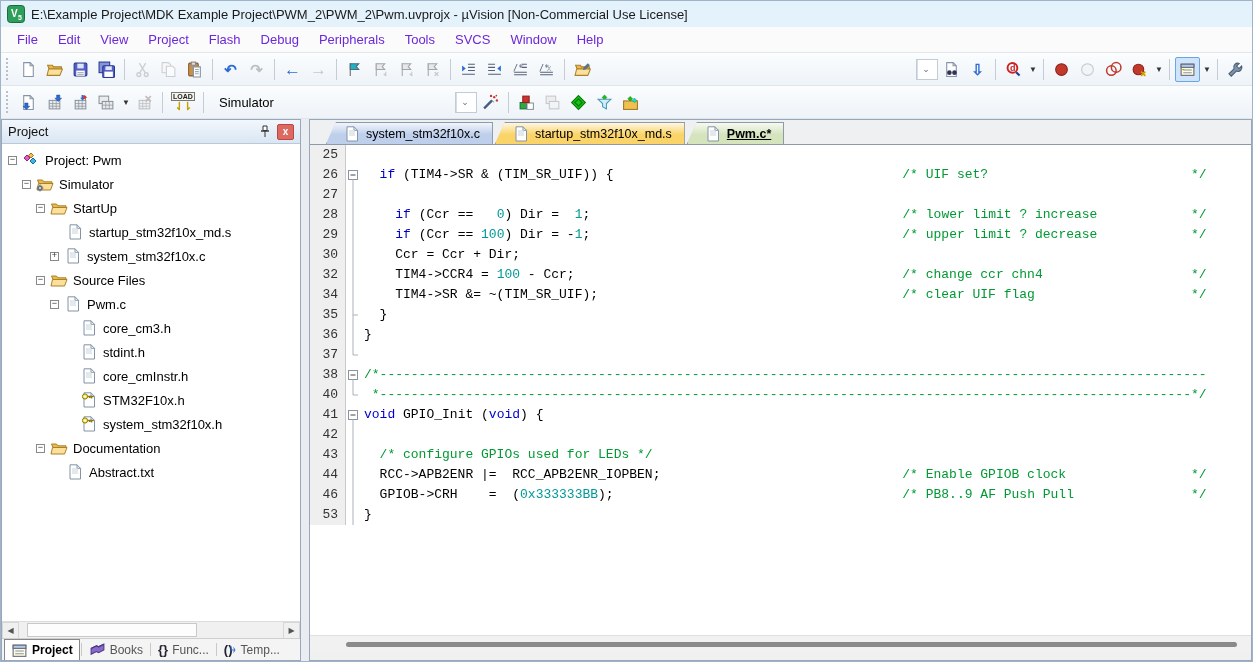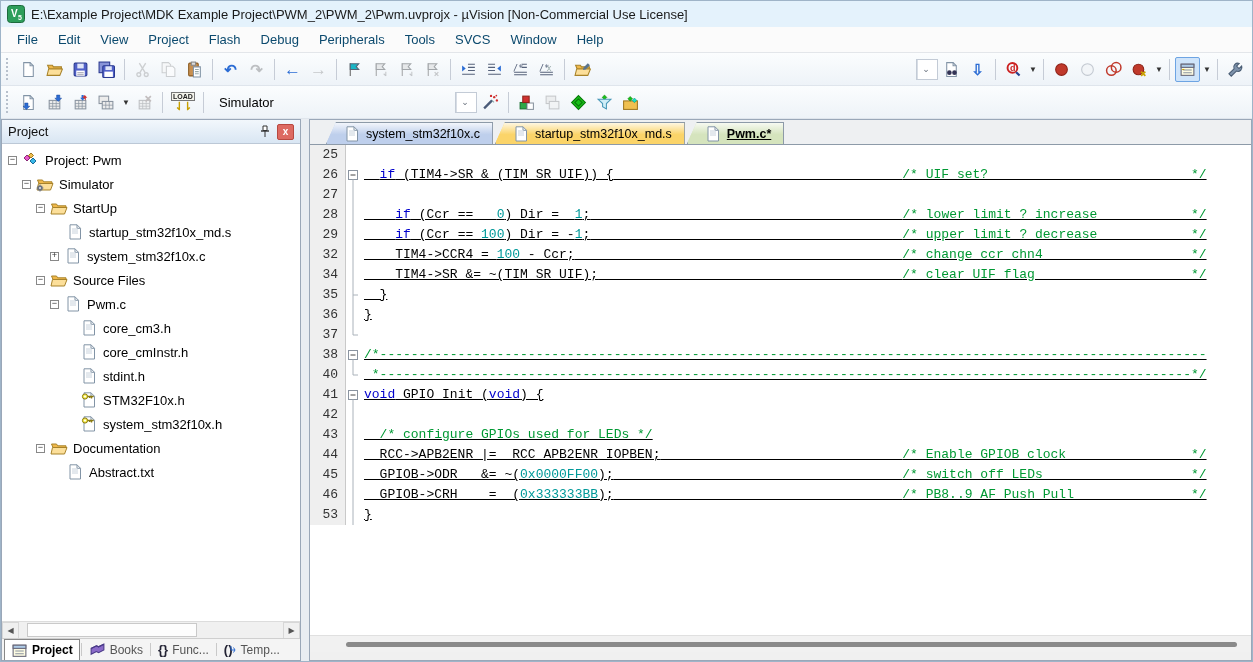--- a/index.html
+++ b/index.html
@@ -7,21 +7,21 @@
   body { font-family:"Liberation Sans", sans-serif; font-size:13px; background:#e9edf2; }
   .win { width:1253px; height:662px; display:flex; flex-direction:column; border:1px solid #9fb4c8; }
 
   
   .titlebar { height:26px; background:#e4f2fc; display:flex; align-items:center; padding:0 6px; gap:6px; flex:none; }
   .titletext { color:#1a1a1a; font-size:13px; white-space:nowrap; }
   .applogo { width:18px; height:18px; flex:none; }
 
   
   .menubar { height:26px; background:#fbfbfb; border-bottom:1px solid #e3e6ea; display:flex; align-items:center; padding:0 6px; flex:none; }
-  .menu-item { padding:3px 10px; color:#0c4a6e; cursor:default; }
+  .menu-item { padding:3px 10px; color:#6d28d9; cursor:default; }
 
   
   .toolbar { height:33px; background:linear-gradient(#fbfdfe,#eef3f8); border-bottom:1px solid #dfe5ec; display:flex; align-items:center; padding:0 4px; flex:none; gap:1px; }
   .grip { width:5px; height:22px; border-left:2px dotted #b7c0cc; margin:0 4px 0 1px; flex:none; }
   .tbtn { width:25px; height:25px; display:flex; align-items:center; justify-content:center; border:1px solid transparent; border-radius:2px; flex:none; }
   .tbtn.active { border-color:#6da4e3; background:#cfe4fa; }
   .tbtn.disabled { opacity:.55; filter:grayscale(75%); }
   .sep { width:1px; height:21px; background:#c6ccd6; margin:0 4px; flex:none; }
   .gi { font-size:15px; font-weight:bold; line-height:1; }
   .caret-down { font-size:8px; color:#333; margin-left:1px; width:10px; text-align:center; flex:none; }
@@ -59,21 +59,21 @@
   
   .editor { flex:1; display:flex; flex-direction:column; min-width:0; background:#fff; border:1px solid #9aa7b8; }
   .etabs { height:25px; background:#eef0f2; display:flex; align-items:flex-end; padding-left:16px; border-bottom:1px solid #8d9aa8; flex:none; }
   .etab { height:22px; display:flex; align-items:center; gap:5px; padding:0 12px 0 16px; margin-right:2px; border:1px solid #8d9aa8; border-bottom:none; clip-path:polygon(10px 0, 100% 0, 100% 100%, 0 100%); font-size:12.5px; color:#000; }
   .etab .etlabel { white-space:nowrap; }
   .etab.active .etlabel { font-weight:bold; text-decoration:underline; }
   .ecode { flex:1; overflow:hidden; font-family:"Liberation Mono", monospace; font-size:13px; line-height:20px; background:#fff; position:relative; }
   .cl { display:flex; height:20px; white-space:pre; }
   .ln { width:36px; flex:none; background:#efefef; color:#333; text-align:right; padding-right:7px; border-right:1px solid #c9c9c9; }
   .fold { width:14px; flex:none; background:#fff; position:relative; }
-  .ct { flex:1; padding-left:4px;text-decoration:underline; }
+  .ct { flex:1; padding-left:4px; }
   .cl.hl .ct { background:#def7de; }
   .tk { color:#0000cc; } .tp { color:#000; } .tn { color:#009999; } .tc { color:#009933; }
   .tq { border:2px solid #e81123; padding:0 12px 0 2px; margin:-2px 0; color:#009933; }
   .cursor { display:inline-block; width:1.5px; height:14px; background:#000; vertical-align:-2px; }
   .escroll { height:17px; background:#f1f1f1; border-top:1px solid #e0e0e0; position:relative; flex:none; }
   .escroll .ethumb { position:absolute; left:36px; right:14px; top:6px; height:5px; background:#8a8a8a; border-radius:3px; }
   .estrip { flex:none; height:8px; background:#f0f0f0; }
 </style>
 </head>
 <body>
@@ -510,35 +510,35 @@
             <span class="tspace"></span>
             <span class="tspace"></span>
             <span class="tspace"></span>
             <span class="tspace" style="width:6px"></span>
             <span style="width:16px;flex:none"></span>
             <span class="ticon"><svg width="18" height="16" viewBox="0 0 18 16">
                 <path d="M4 .8h7l3.5 3.5V15H4z" fill="#fff" stroke="#8294a6"></path>
                 <path d="M11 .8v3.5h3.5" fill="none" stroke="#8294a6"></path>
                 <path d="M6 5h6M6 7h6M6 9h6" stroke="#c8d2dc"></path>
               </svg></span>
+            <span class="tlabel">stdint.h</span>
+          </div>
+          <div class="trow">
+            <span class="tspace"></span>
+            <span class="tspace"></span>
+            <span class="tspace"></span>
+            <span class="tspace"></span>
+            <span class="tspace" style="width:6px"></span>
+            <span style="width:16px;flex:none"></span>
+            <span class="ticon"><svg width="18" height="16" viewBox="0 0 18 16">
+                <path d="M4 .8h7l3.5 3.5V15H4z" fill="#fff" stroke="#8294a6"></path>
+                <path d="M11 .8v3.5h3.5" fill="none" stroke="#8294a6"></path>
+                <path d="M6 5h6M6 7h6M6 9h6" stroke="#c8d2dc"></path>
+              </svg></span>
             <span class="tlabel">core_cmInstr.h</span>
-          </div>
-          <div class="trow">
-            <span class="tspace"></span>
-            <span class="tspace"></span>
-            <span class="tspace"></span>
-            <span class="tspace"></span>
-            <span class="tspace" style="width:6px"></span>
-            <span style="width:16px;flex:none"></span>
-            <span class="ticon"><svg width="18" height="16" viewBox="0 0 18 16">
-                <path d="M4 .8h7l3.5 3.5V15H4z" fill="#fff" stroke="#8294a6"></path>
-                <path d="M11 .8v3.5h3.5" fill="none" stroke="#8294a6"></path>
-                <path d="M6 5h6M6 7h6M6 9h6" stroke="#c8d2dc"></path>
-              </svg></span>
-            <span class="tlabel">stdint.h</span>
           </div>
           <div class="trow">
             <span class="tspace"></span>
             <span class="tspace"></span>
             <span class="tspace"></span>
             <span class="tspace"></span>
             <span class="tspace" style="width:6px"></span>
             <span style="width:16px;flex:none"></span>
             <span class="ticon"><svg width="18" height="16" viewBox="0 0 18 16">
                 <path d="M4 .8h7l3.5 3.5V15H4z" fill="#fff" stroke="#8294a6"></path>
@@ -682,20 +682,23 @@
               </svg></span><span class="ct"><span class="tp">  </span><span class="tk">if</span><span class="tp"> (TIM4-&gt;SR &amp; (TIM_SR_UIF)) {</span><span class="tp">                                     </span><span class="tc">/* UIF set?                          */</span></span></div>
           <div class="cl"><span class="ln">27</span><span class="fold"><svg width="14" height="20">
                 <path d="M7 0v20" stroke="#aab2ba"></path>
               </svg></span><span class="ct"></span></div>
           <div class="cl"><span class="ln">28</span><span class="fold"><svg width="14" height="20">
                 <path d="M7 0v20" stroke="#aab2ba"></path>
               </svg></span><span class="ct"><span class="tp">    </span><span class="tk">if</span><span class="tp"> (Ccr ==   </span><span class="tn">0</span><span class="tp">) Dir =  </span><span class="tn">1</span><span class="tp">;</span><span class="tp">                                        </span><span class="tc">/* lower limit ? increase            */</span></span></div>
           <div class="cl"><span class="ln">29</span><span class="fold"><svg width="14" height="20">
                 <path d="M7 0v20" stroke="#aab2ba"></path>
               </svg></span><span class="ct"><span class="tp">    </span><span class="tk">if</span><span class="tp"> (Ccr == </span><span class="tn">100</span><span class="tp">) Dir = -</span><span class="tn">1</span><span class="tp">;</span><span class="tp">                                        </span><span class="tc">/* upper limit ? decrease            */</span></span></div>
+          <div class="cl"><span class="ln">30</span><span class="fold"><svg width="14" height="20">
+                <path d="M7 0v20" stroke="#aab2ba"></path>
+              </svg></span><span class="ct"><span class="tp">    Ccr = Ccr + Dir;</span></span></div>
           <div class="cl"><span class="ln">32</span><span class="fold"><svg width="14" height="20">
                 <path d="M7 0v20" stroke="#aab2ba"></path>
               </svg></span><span class="ct"><span class="tp">    TIM4-&gt;CCR4 = </span><span class="tn">100</span><span class="tp"> - Ccr;</span><span class="tp">                                          </span><span class="tc">/* change ccr chn4                   */</span></span></div>
           <div class="cl"><span class="ln">34</span><span class="fold"><svg width="14" height="20">
                 <path d="M7 0v20" stroke="#aab2ba"></path>
               </svg></span><span class="ct"><span class="tp">    TIM4-&gt;SR &amp;= ~(TIM_SR_UIF);</span><span class="tp">                                       </span><span class="tc">/* clear UIF flag                    */</span></span></div>
           <div class="cl"><span class="ln">35</span><span class="fold"><svg width="14" height="20">
                 <path d="M7 0v20M7 10h5" stroke="#aab2ba"></path>
               </svg></span><span class="ct"><span class="tp">  }</span></span></div>
           <div class="cl"><span class="ln">36</span><span class="fold"><svg width="14" height="20">
@@ -719,23 +722,20 @@
               </svg></span><span class="ct"><span class="tk">void</span><span class="tp"> GPIO_Init (</span><span class="tk">void</span><span class="tp">) {</span></span></div>
           <div class="cl"><span class="ln">42</span><span class="fold"><svg width="14" height="20">
                 <path d="M7 0v20" stroke="#aab2ba"></path>
               </svg></span><span class="ct"></span></div>
           <div class="cl"><span class="ln">43</span><span class="fold"><svg width="14" height="20">
                 <path d="M7 0v20" stroke="#aab2ba"></path>
               </svg></span><span class="ct"><span class="tc">  /* configure GPIOs used for LEDs */</span></span></div>
           <div class="cl"><span class="ln">44</span><span class="fold"><svg width="14" height="20">
                 <path d="M7 0v20" stroke="#aab2ba"></path>
               </svg></span><span class="ct"><span class="tp">  RCC-&gt;APB2ENR |=  RCC_APB2ENR_IOPBEN;</span><span class="tp">                               </span><span class="tc">/* Enable GPIOB clock                */</span></span></div>
-          <div class="cl"><span class="ln">45</span><span class="fold"><svg width="14" height="20">
-                <path d="M7 0v20" stroke="#aab2ba"></path>
-              </svg></span><span class="ct"><span class="tp">  GPIOB-&gt;ODR   &amp;= ~(</span><span class="tn">0x0000FF00</span><span class="tp">);</span><span class="tp">                                     </span><span class="tc">/* switch off LEDs                   */</span></span></div>
           <div class="cl"><span class="ln">46</span><span class="fold"><svg width="14" height="20">
                 <path d="M7 0v20" stroke="#aab2ba"></path>
               </svg></span><span class="ct"><span class="tp">  GPIOB-&gt;CRH    =  (</span><span class="tn">0x333333BB</span><span class="tp">);</span><span class="tp">                                     </span><span class="tc">/* PB8..9 AF Push Pull               */</span></span></div>
           <div class="cl"><span class="ln">53</span><span class="fold"><svg width="14" height="20">
                 <path d="M7 0v20" stroke="#aab2ba"></path>
               </svg></span><span class="ct"><span class="tp">}</span></span></div>
         </div>
       <div class="escroll">
           <span class="ethumb"></span>
         </div>

